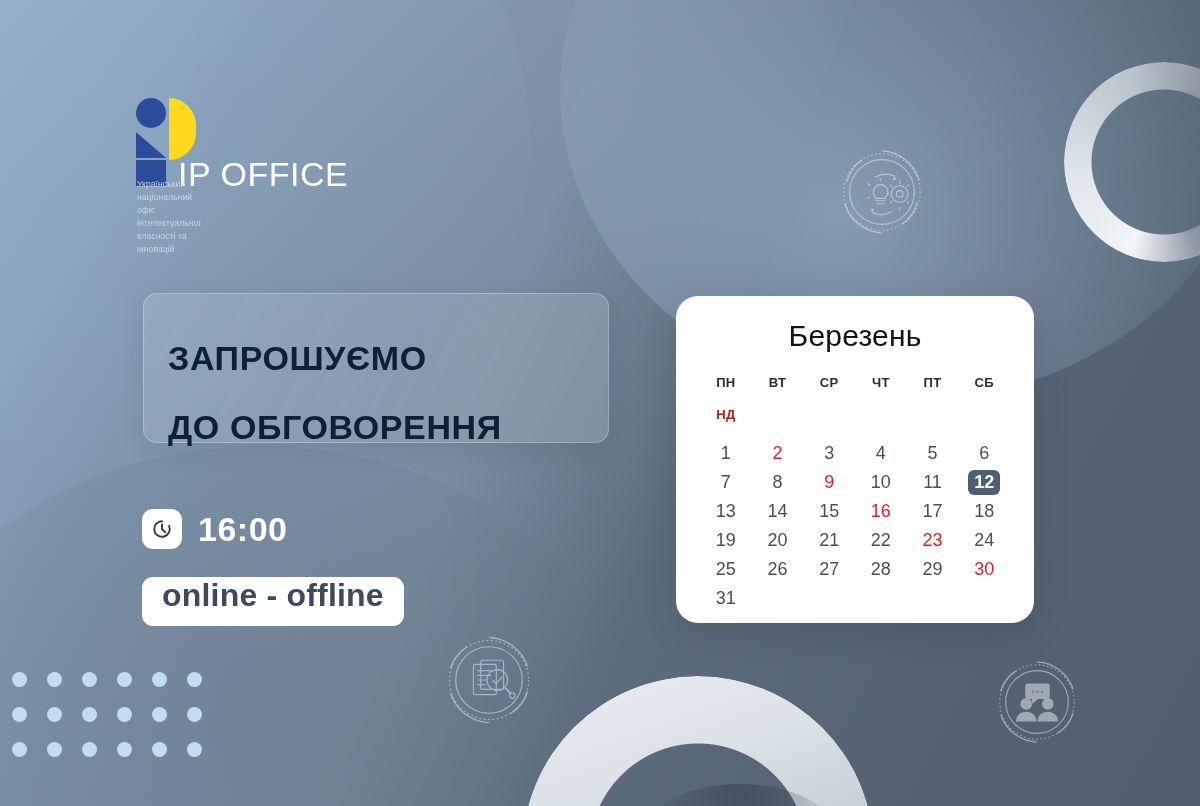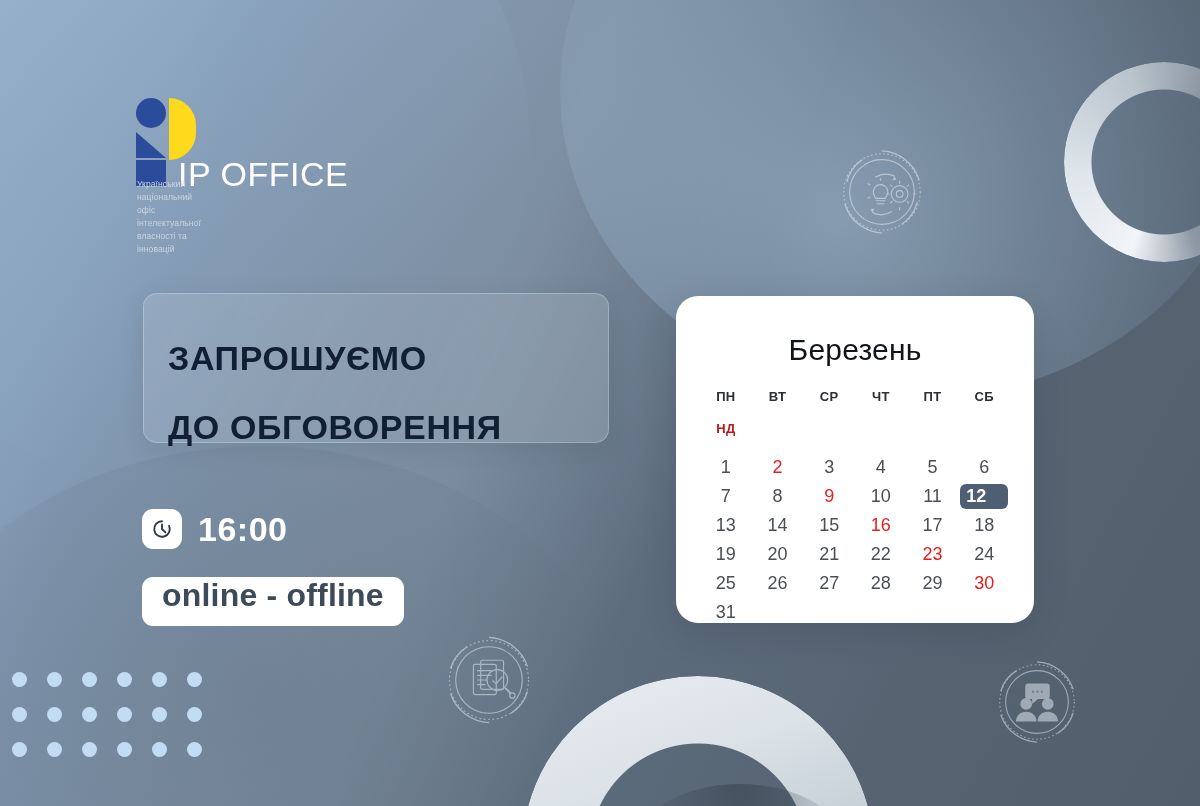--- a/index.html
+++ b/index.html
@@ -237,21 +237,21 @@
     width: 358px;
     height: 327px;
     background: #ffffff;
     border-radius: 22px;
     box-shadow: 0 10px 34px rgba(30,40,52,0.16);
   }
   .cal-month {
     text-align: center;
     font-size: 30px;
     color: #111418;
-    padding-top: 37px;
+    padding-top: 23px;
     letter-spacing: 0.2px;
   }
   .cal-grid {
     display: grid;
     grid-template-columns: repeat(6, 1fr);
     padding: 22px 24px 0 24px;
     row-gap: 0;
   }
   .cal-wd {
     text-align: center;
@@ -269,21 +269,21 @@
     justify-content: center;
     font-size: 18px;
     color: #4a4f56;
   }
   .cal-cell.sun { color: #e81c1c; }
   .cal-cell.today .num {
     background: #4e5f73;
     color: #ffffff;
     font-weight: bold;
     border-radius: 6px;
-    padding: 3px 22px 4px 6px;
+    padding: 3px 6px 4px 6px;
     line-height: 1;
     display: inline-block;
   }
   .cal-cell.empty { color: transparent; }
 </style>
 </head>
 <body>
 
 <div class="stage">
 

